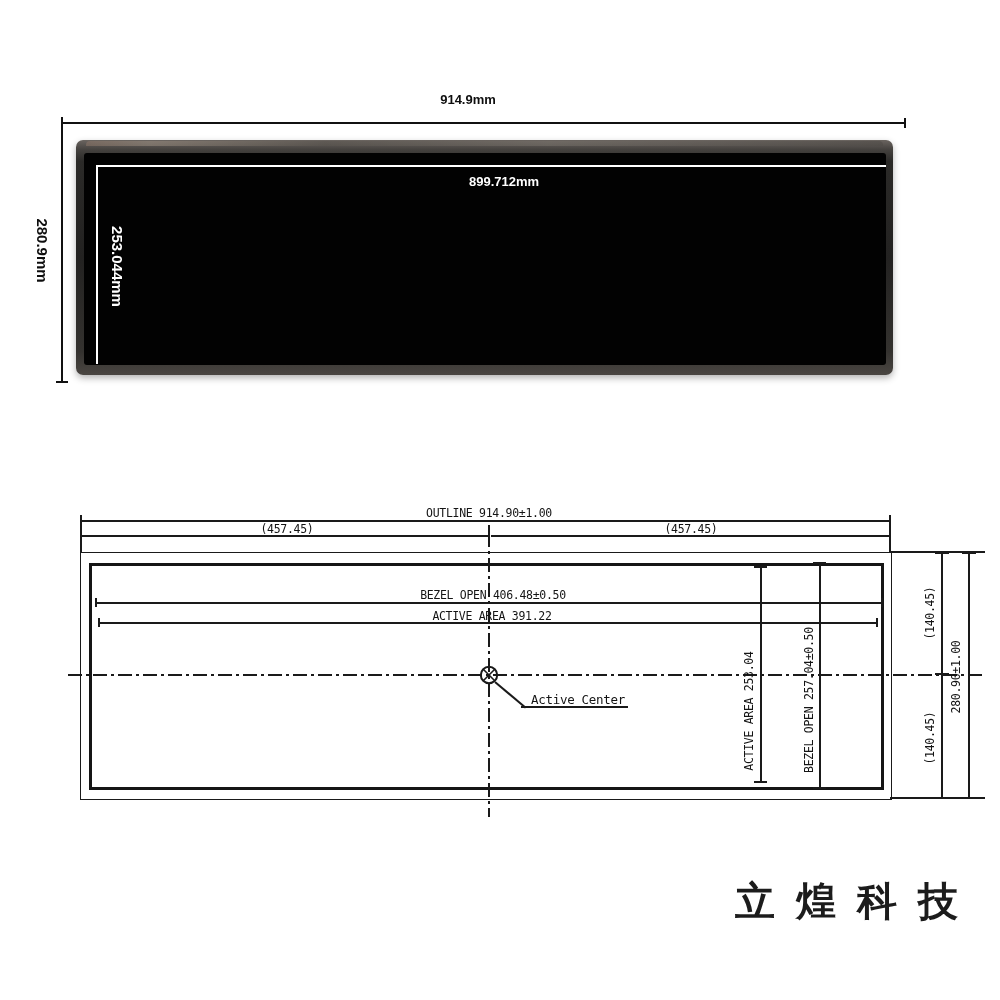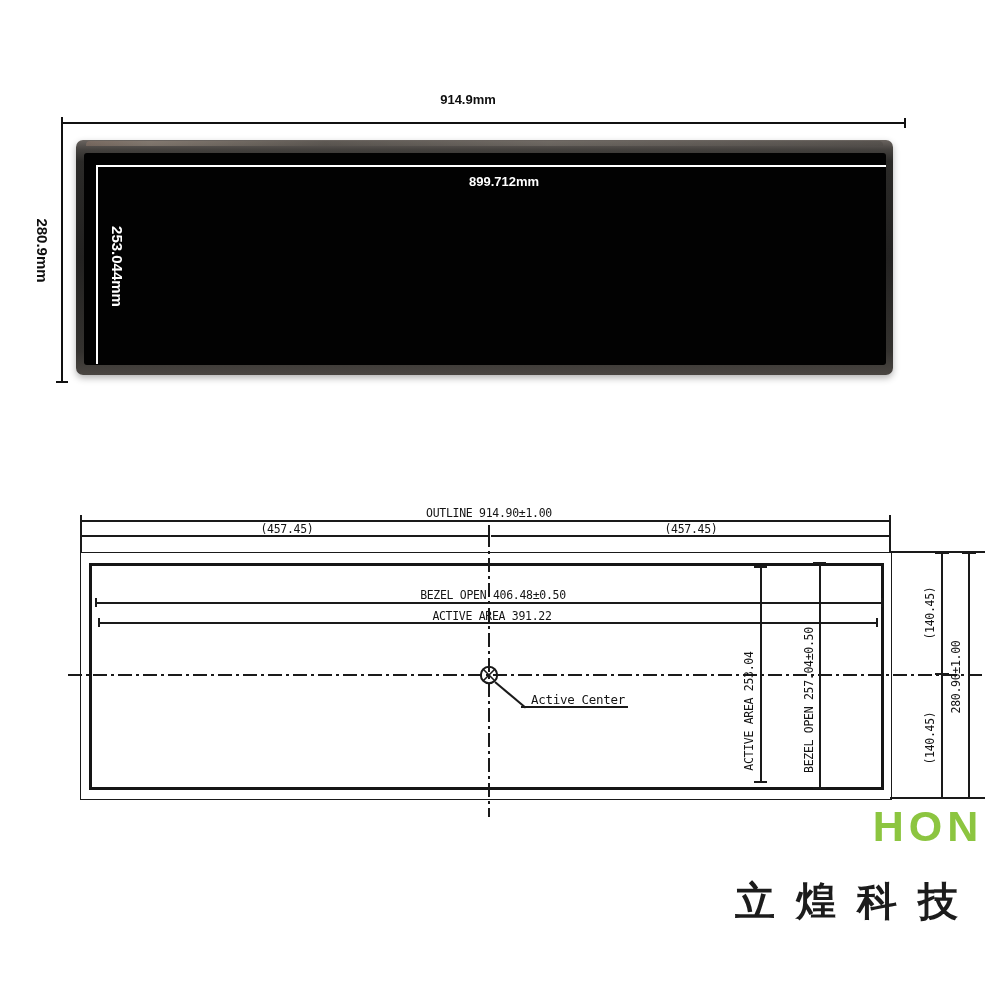--- a/index.html
+++ b/index.html
@@ -128,16 +128,15 @@
 
   <svg class="abs" style="left:478px;top:664px;" width="22" height="22" viewBox="0 0 22 22">
     <circle cx="11" cy="11" r="8.2" fill="none" stroke="#1a1a1a" stroke-width="2"></circle>
     <line x1="5" y1="5" x2="17" y2="17" stroke="#1a1a1a" stroke-width="1.6"></line>
     <line x1="17" y1="5" x2="5" y2="17" stroke="#1a1a1a" stroke-width="1.6"></line>
   </svg>
   <div class="abs ctick-h" style="left:495px;top:681px;width:40px;transform:rotate(40deg);transform-origin:left center;"></div>
   <div class="abs ctick-h" style="left:521px;top:706px;width:107px;"></div>
   <div class="abs cad" style="left:528px;top:692px;width:100px;font-size:12.5px;text-align:center;">Active Center</div>
 
-  <div class="abs hon-text green-text" style="color: rgb(140, 197, 64);">HON</div>
   <div class="abs logo-subtitle">立煌科技</div>
 
 </div>
 
 </body></html>

